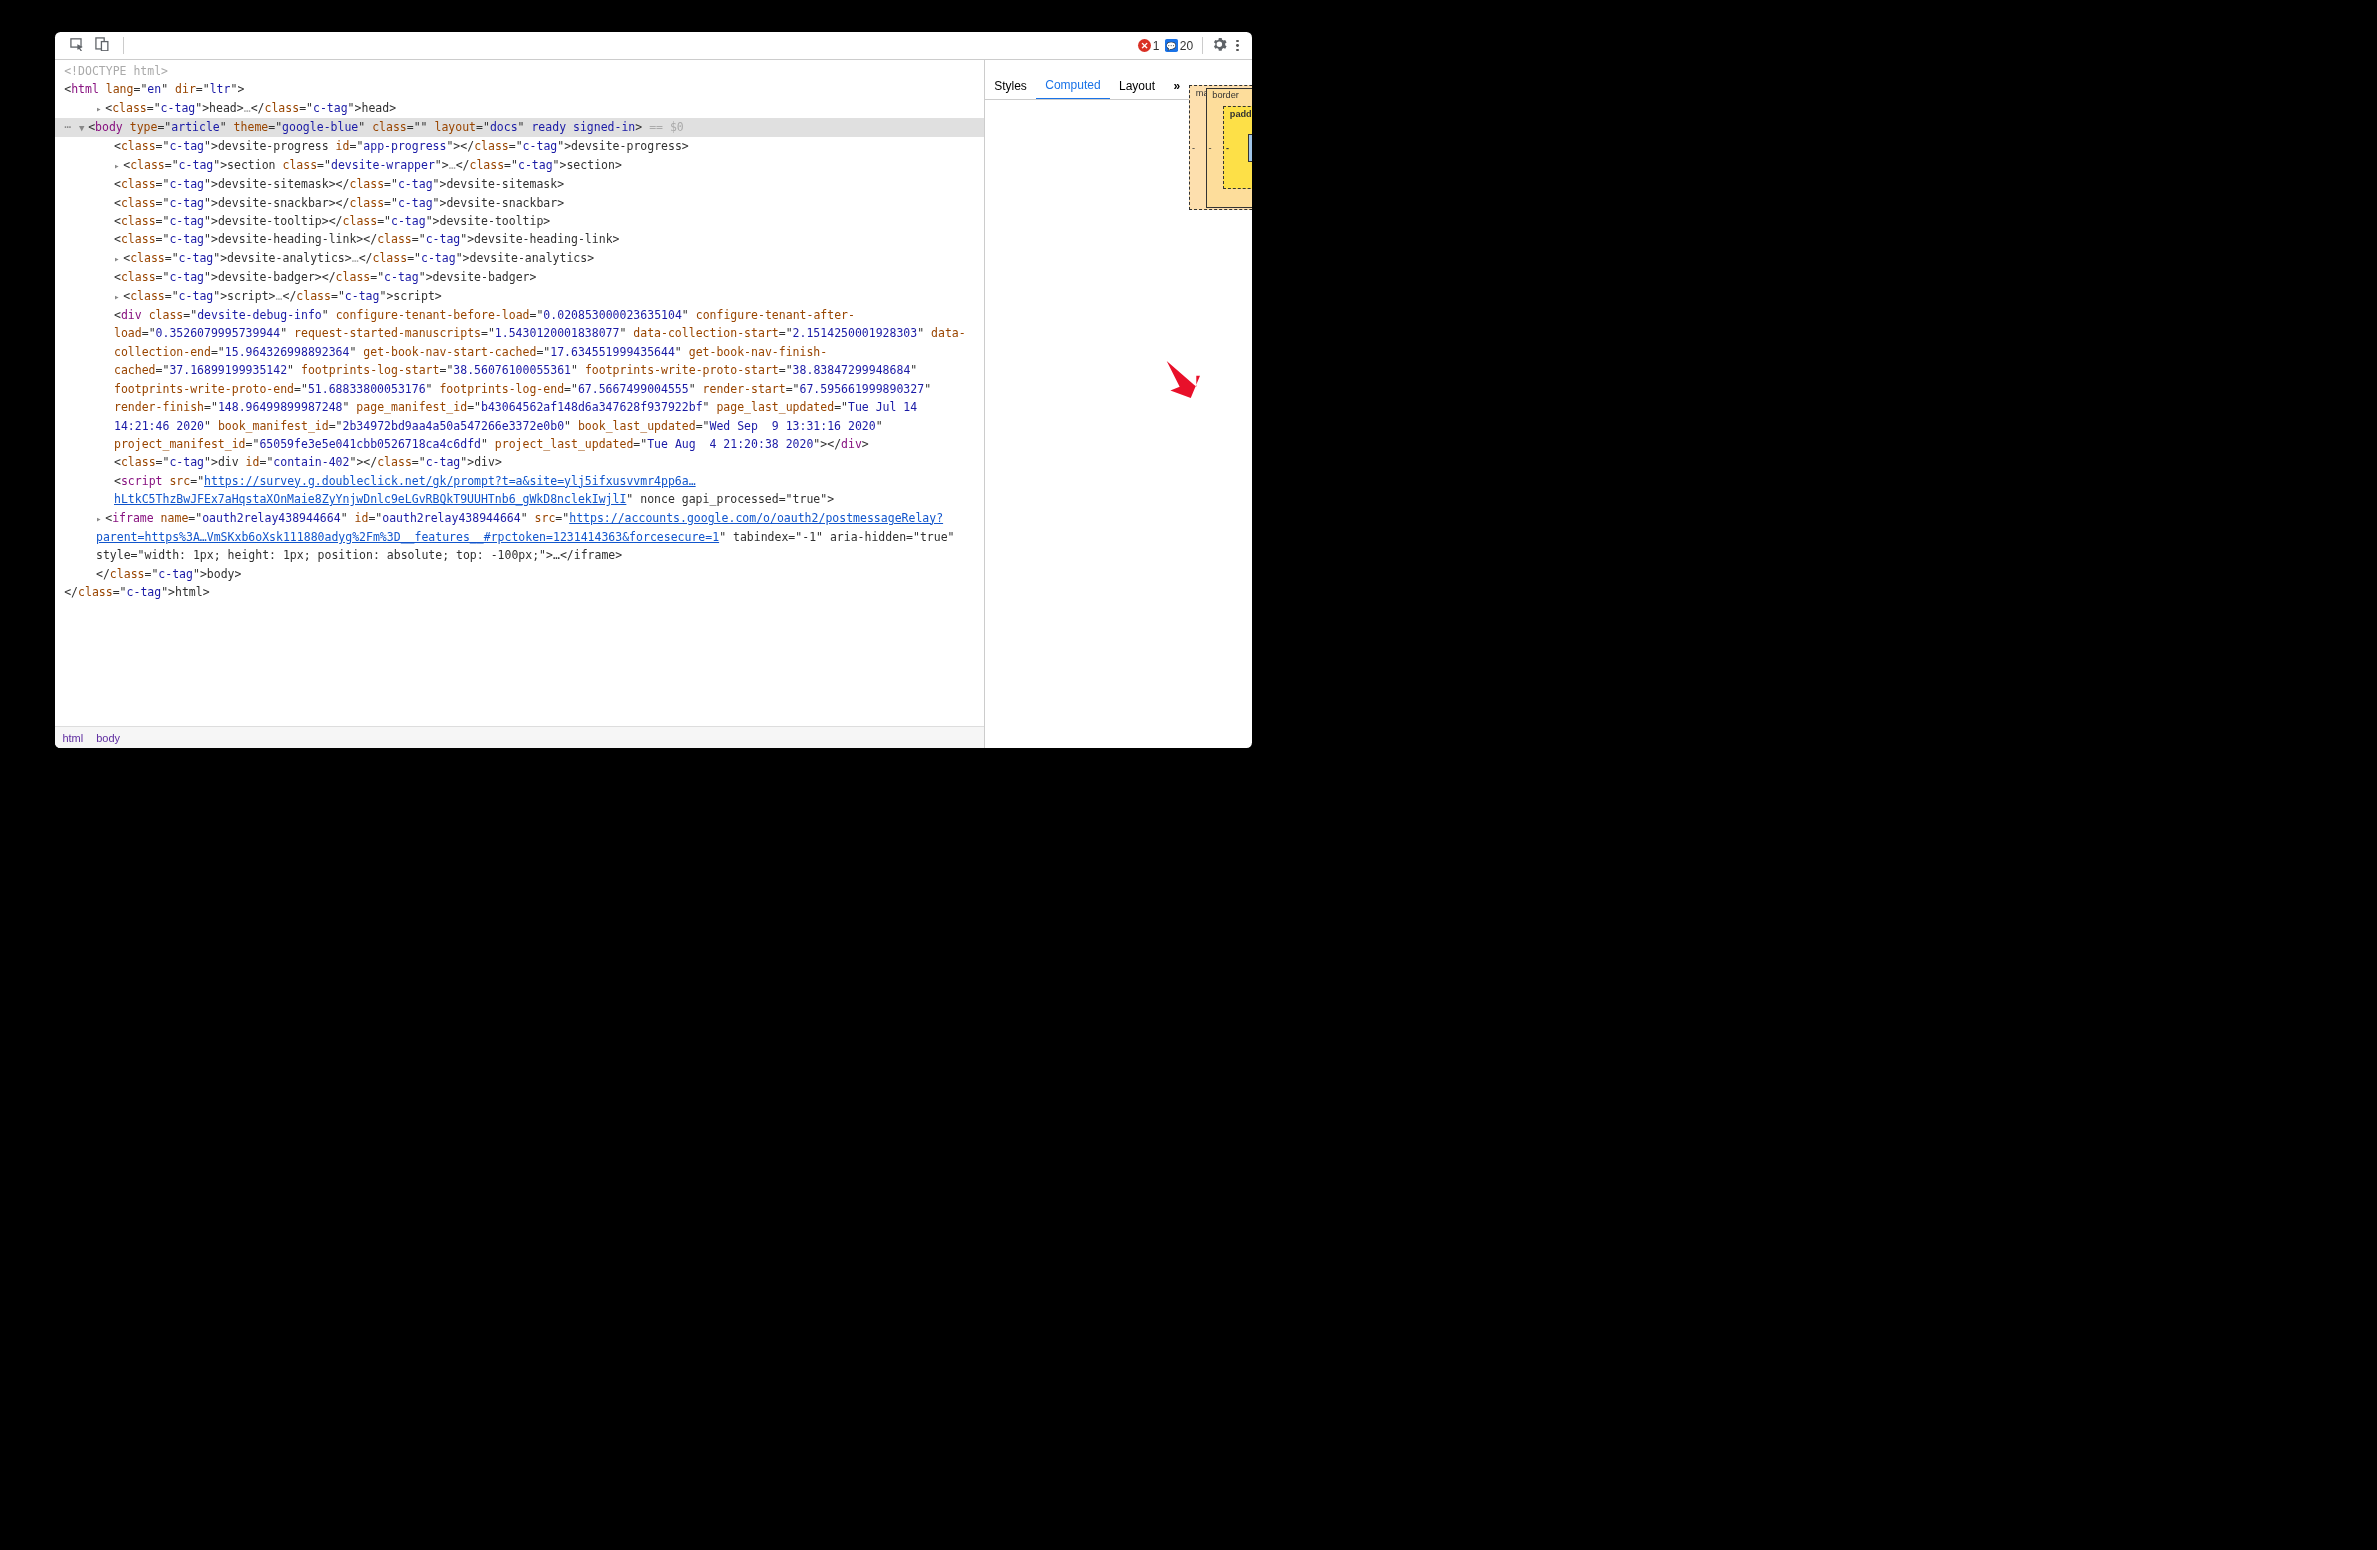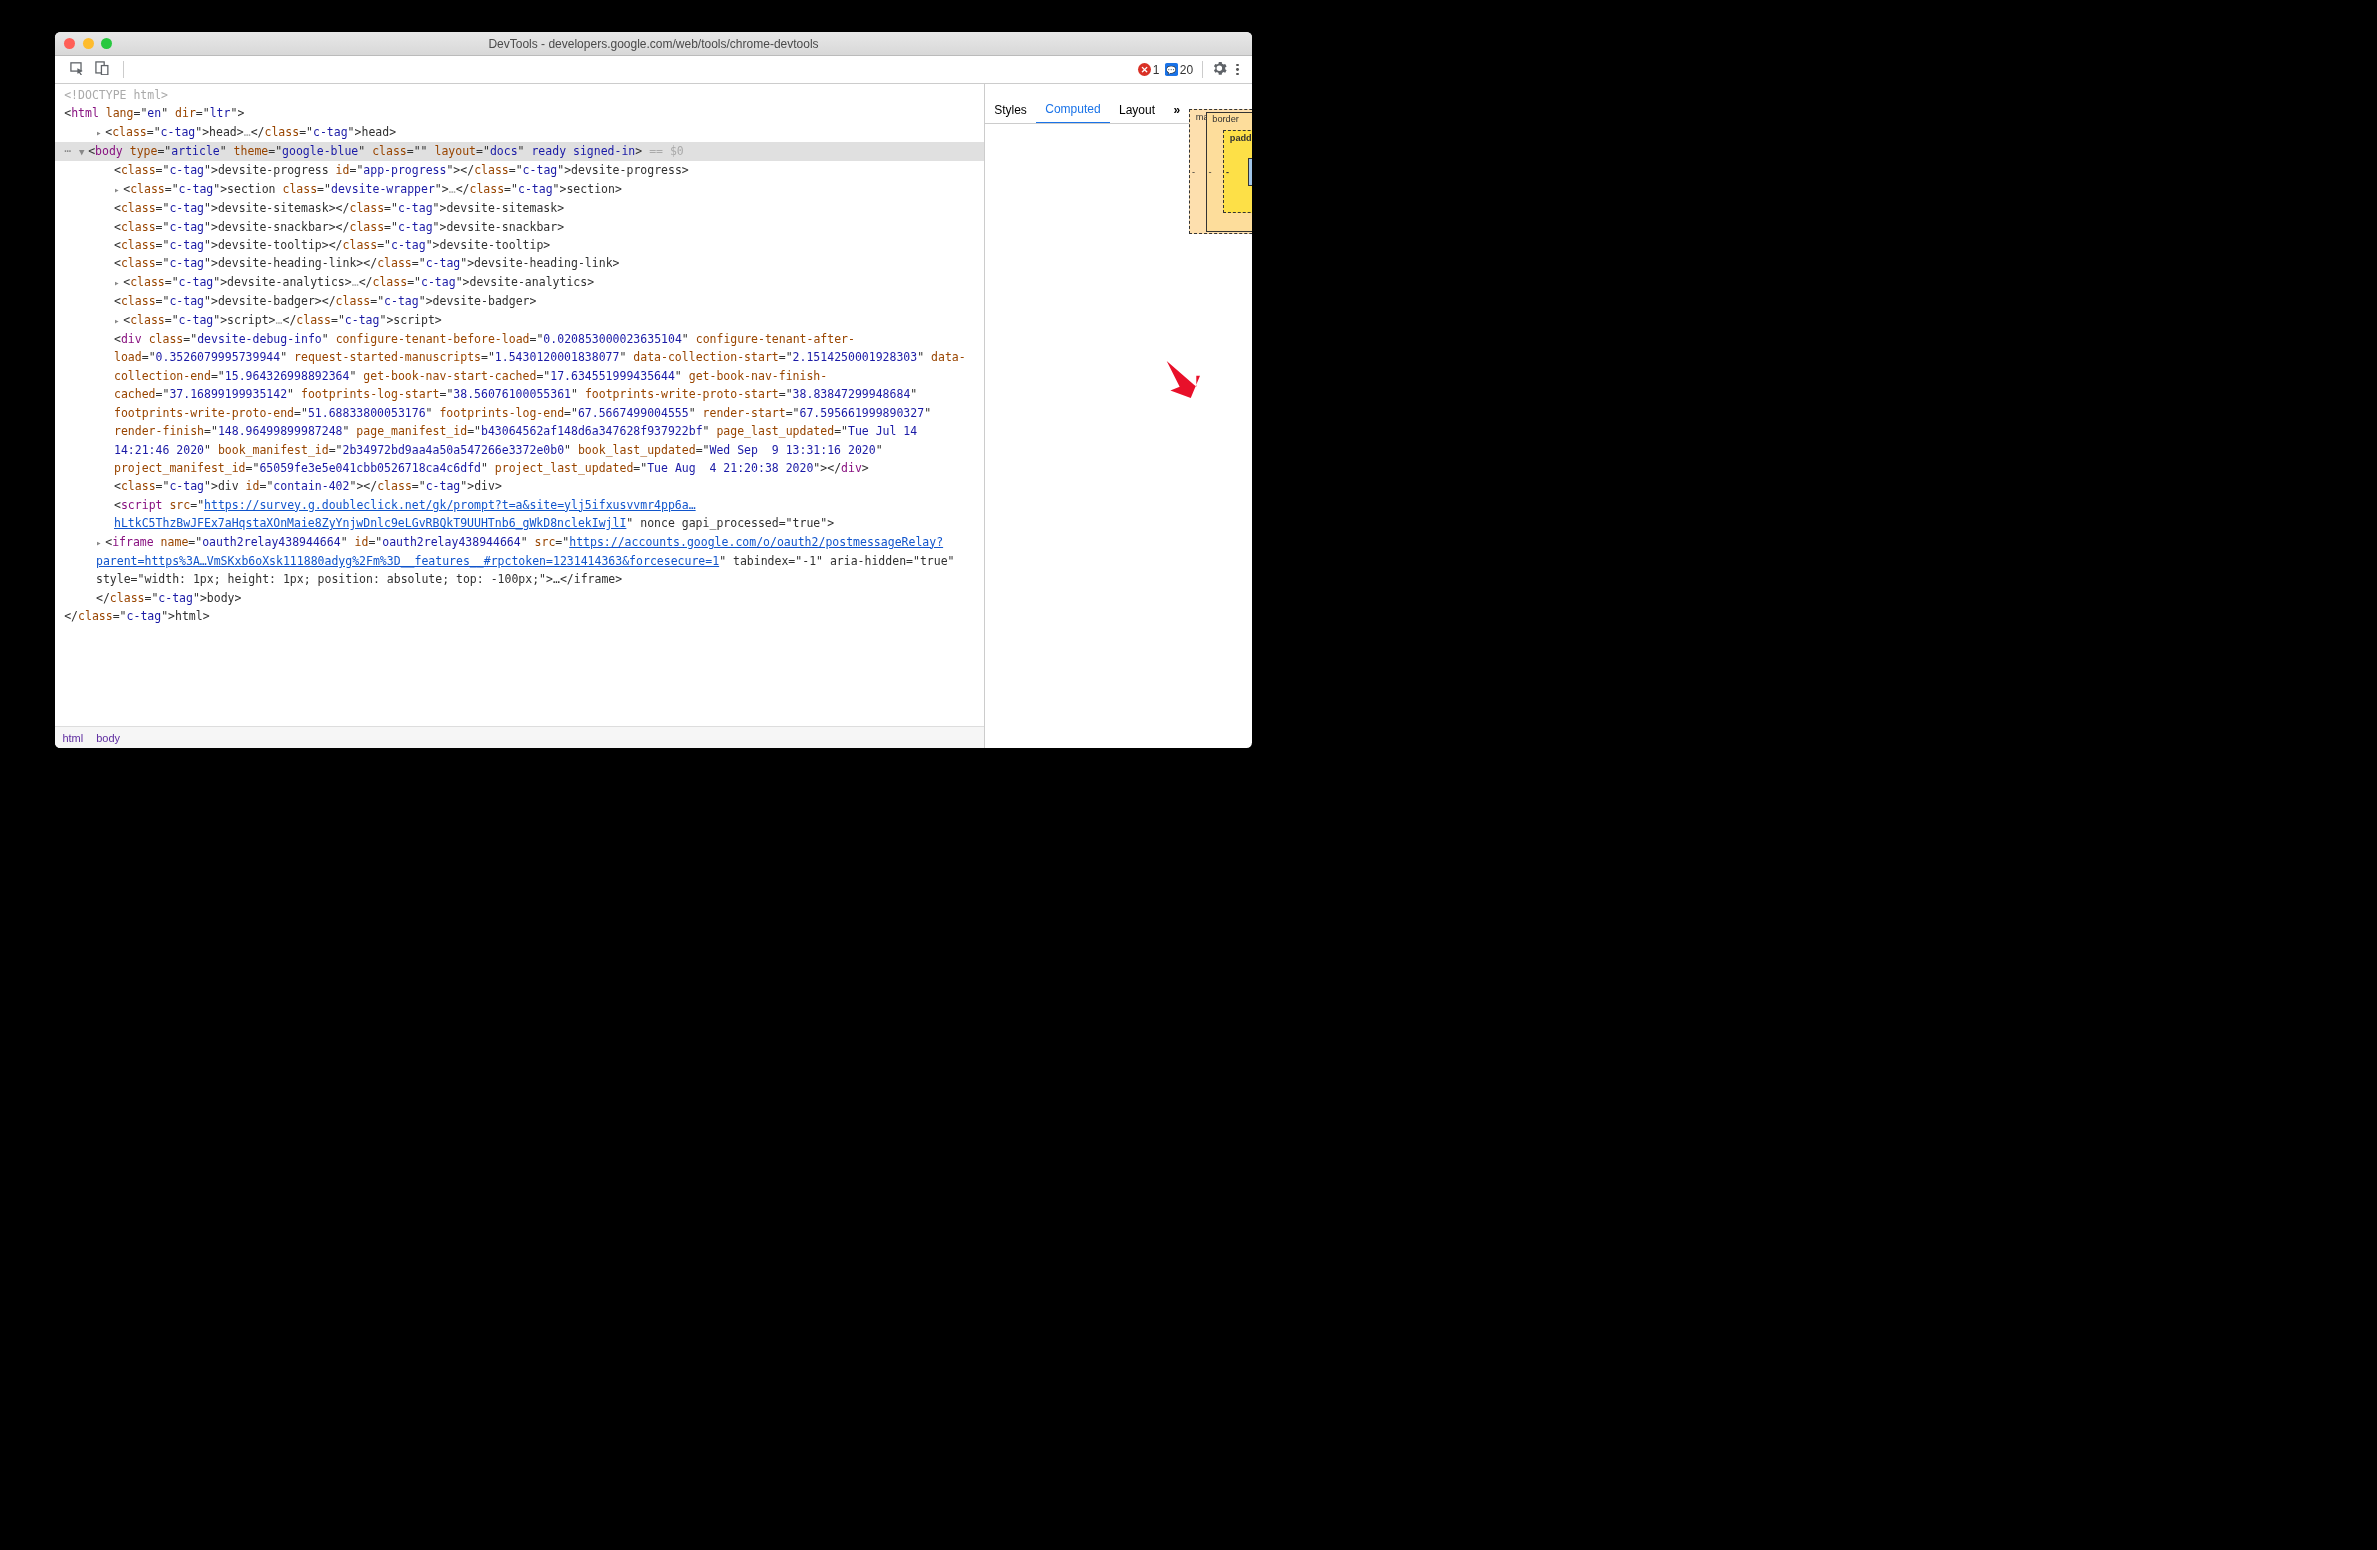--- a/index.html
+++ b/index.html
@@ -106,28 +106,20 @@
   .red-arrow { position:absolute; right:52px; top:327px; width:37px; z-index:50;}
   .red-arrow svg { width:37px; height:39px;}
 
   .icon-svg { fill:#5f6368;}
 </style>
 </head>
 <body>
 
 <div class="window">
 
-  <div class="titlebar">
-    <div class="traffic">
-      <div class="tl red"></div>
-      <div class="tl yel"></div>
-      <div class="tl grn"></div>
-    </div>
-    <div class="title">DevTools - developers.google.com/web/tools/chrome-devtools</div>
-  </div>
 
   <div class="toolbar">
     <div class="left-icons">
       <span>
         <svg width="14.7" height="14.7" viewBox="0 0 16 16" class="icon-svg">
             <rect x="1" y="2" width="11" height="9" fill="none" stroke="#5f6368" stroke-width="1.4"></rect>
             <path d="M8 8 L14 11 L11 12 L13 15 L12 16 L10 13 L8 14 Z" fill="#5f6368"></path>
           </svg>
       </span>
       <span>

